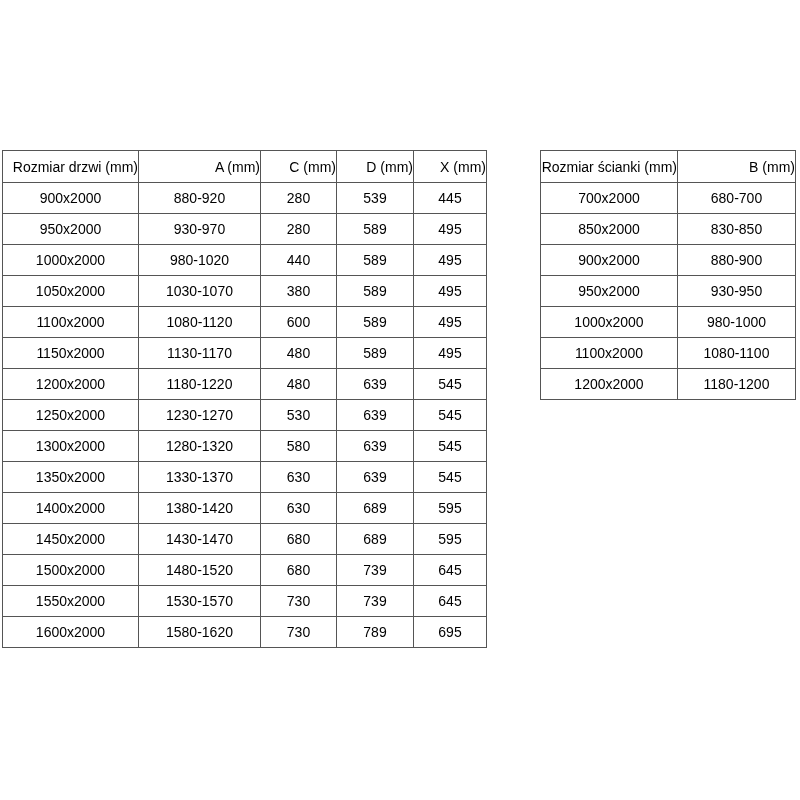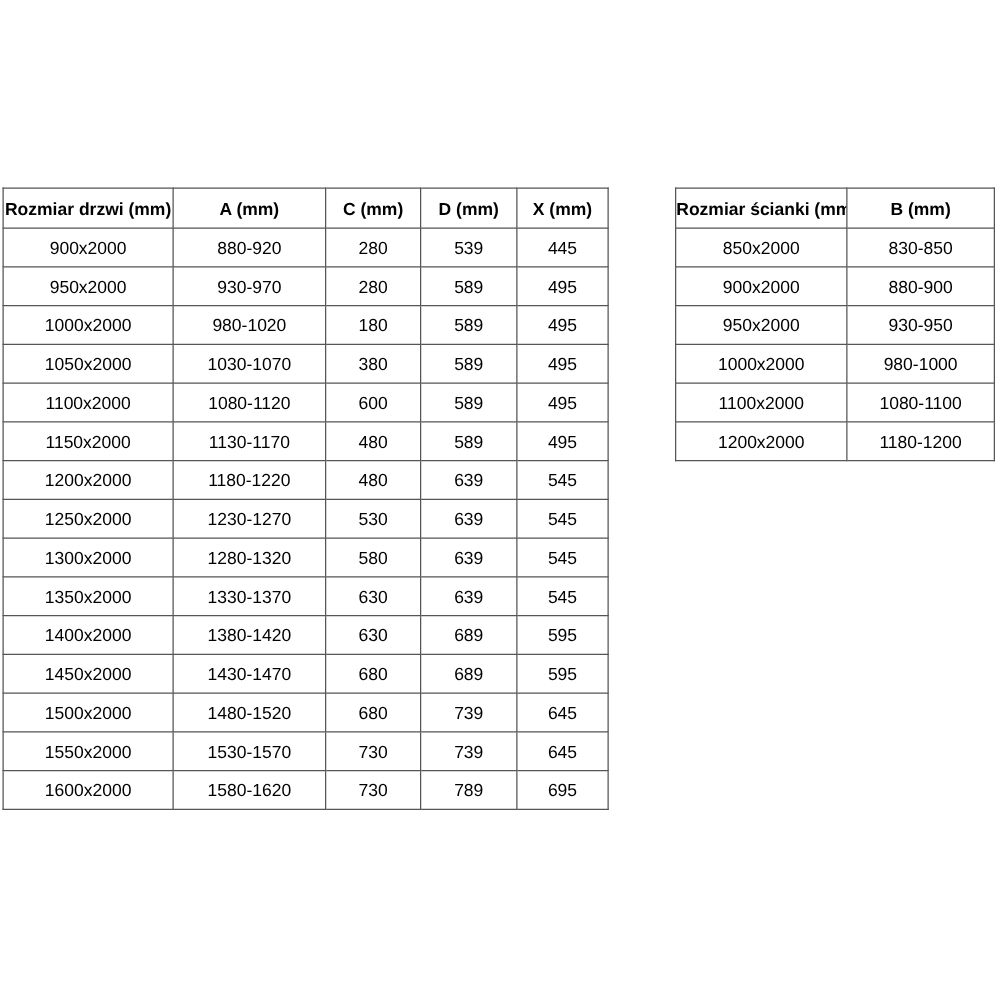--- a/index.html
+++ b/index.html
@@ -25,22 +25,23 @@
     border: 1px solid #555555;
     text-align: center;
     vertical-align: middle;
     padding: 0;
     font-size: 14px;
     color: #000000;
     overflow: hidden;
     white-space: nowrap;
   }
   table.spec th {
-    font-weight: bold;
+    font-weight: normal;
     height: 31px;
+    text-align: right;
   }
   table.spec td {
     font-weight: normal;
     height: 30px;
   }
   #door-table {
     left: 2px;
     top: 150px;
     width: 484px;
   }
@@ -90,21 +91,21 @@
         <tr>
           <td>950x2000</td>
           <td>930-970</td>
           <td>280</td>
           <td>589</td>
           <td>495</td>
         </tr>
         <tr>
           <td>1000x2000</td>
           <td>980-1020</td>
-          <td>180</td>
+          <td>440</td>
           <td>589</td>
           <td>495</td>
         </tr>
         <tr>
           <td>1050x2000</td>
           <td>1030-1070</td>
           <td>380</td>
           <td>589</td>
           <td>495</td>
         </tr>
@@ -194,20 +195,24 @@
         <col>
       </colgroup>
     <thead>
       <tr>
           <th>Rozmiar ścianki (mm)</th>
           <th>B (mm)</th>
         </tr>
     </thead>
     <tbody>
         <tr>
+          <td>700x2000</td>
+          <td>680-700</td>
+        </tr>
+        <tr>
           <td>850x2000</td>
           <td>830-850</td>
         </tr>
         <tr>
           <td>900x2000</td>
           <td>880-900</td>
         </tr>
         <tr>
           <td>950x2000</td>
           <td>930-950</td>

